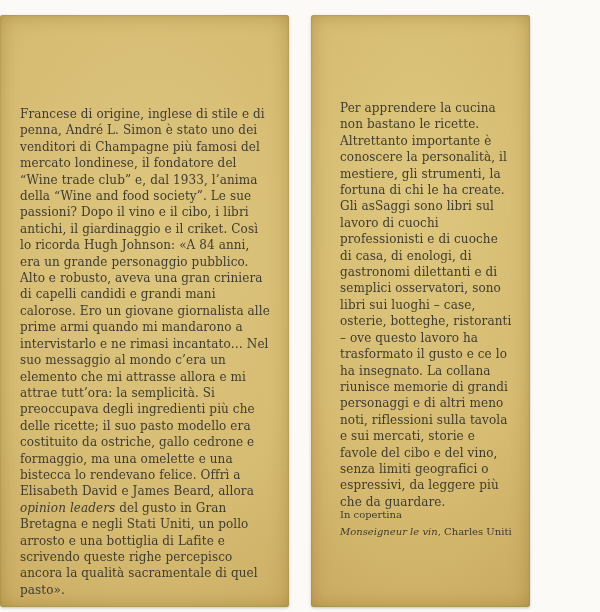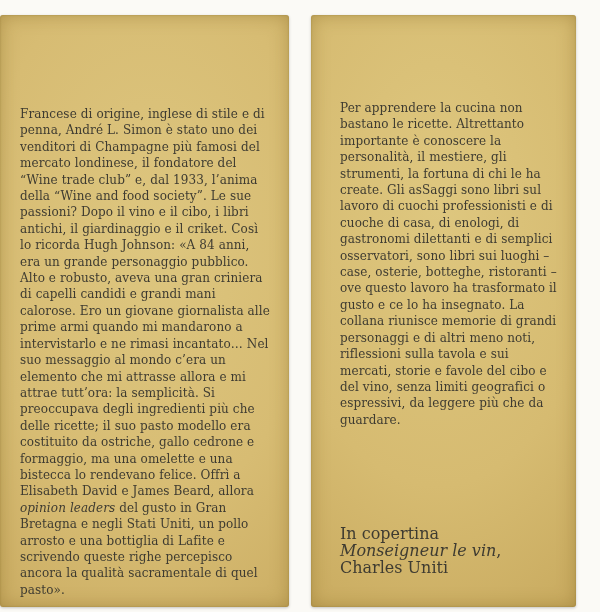--- a/index.html
+++ b/index.html
@@ -26,21 +26,21 @@
     margin-top: 13px;
   }
   .page-left {
     left: 0;
     width: 289px;
     background: radial-gradient(120% 95% at 52% 38%,
       #ddc67f 0%, #d7bc73 48%, #cbad63 80%, #b99a4f 100%);
   }
   .page-right {
     left: 311px;
-    width: 265px;
+    width: 219px;
     background: radial-gradient(125% 95% at 48% 32%,
       #dec77f 0%, #d6bb71 50%, #c9ab60 82%, #b7984d 100%);
   }
   .flap-text {
     margin: 0;
     color: #3e3b31;
     font-size: 12px;
     line-height: 16.4px;
     text-align: left;
     letter-spacing: 0.1px;
@@ -49,25 +49,25 @@
     padding: 91px 19px 0 20px;
   }
   .page-right .flap-text {
     padding: 85px 17px 0 29px;
   }
   .italic {
     font-style: italic;
   }
   .caption {
     position: absolute;
-    top: 510px;
+    top: 491px;
     left: 29px;
     right: 14px;
     color: #3e3b31;
-    font-size: 16px;
+    font-size: 10px;
     line-height: 17px;
   }
 </style>
 </head>
 <body>
 
 <div class="canvas">
 
   <div class="page page-left">
     <p class="flap-text"><span>Francese di origine, inglese di stile e di penna, André L. Simon è stato uno dei venditori di Champagne più famosi del mercato londinese, il fondatore del “Wine trade club” e, dal 1933, l’anima della “Wine and food society”. Le sue passioni? Dopo il vino e il cibo, i libri antichi, il giardinaggio e il criket. Così lo ricorda Hugh Johnson: «A 84 anni, era un grande personaggio pubblico. Alto e robusto, aveva una gran criniera di capelli candidi e grandi mani calorose. Ero un giovane giornalista alle prime armi quando mi mandarono a intervistarlo e ne rimasi incantato… Nel suo messaggio al mondo c’era un elemento che mi attrasse allora e mi attrae tutt’ora: la semplicità. Si preoccupava degli ingredienti più che delle ricette; il suo pasto modello era costituito da ostriche, gallo cedrone e formaggio, ma una omelette e una bistecca lo rendevano felice. Offrì a Elisabeth David e James Beard, allora </span><span class="italic">opinion leaders</span><span> del gusto in Gran Bretagna e negli Stati Uniti, un pollo arrosto e una bottiglia di Lafite e scrivendo queste righe percepisco ancora la qualità sacramentale di quel pasto».</span></p>

